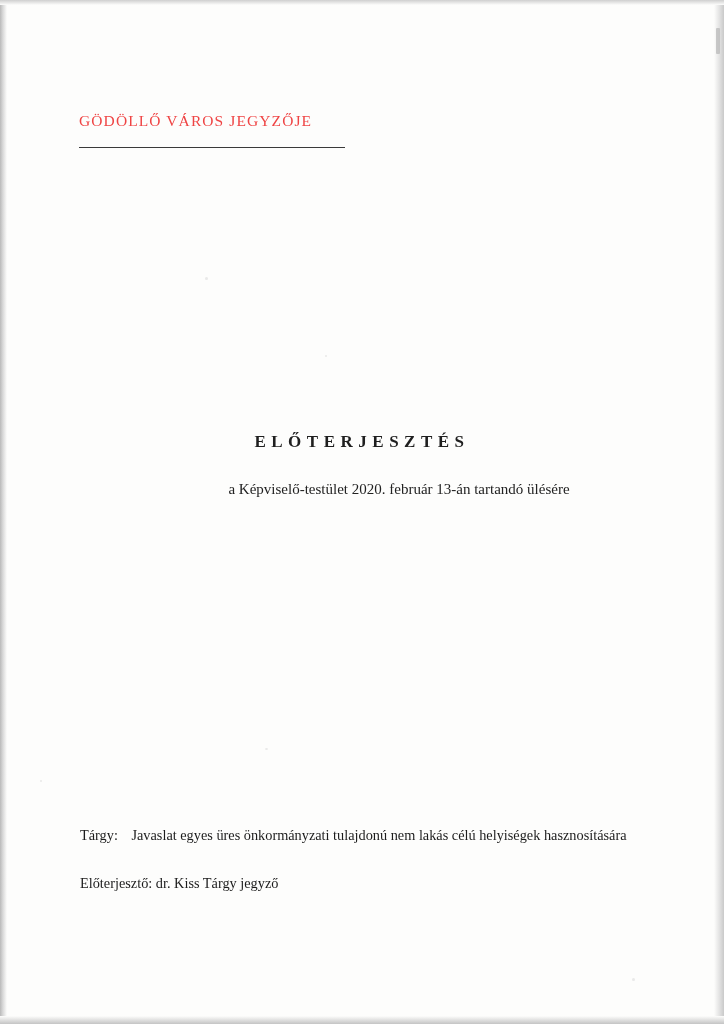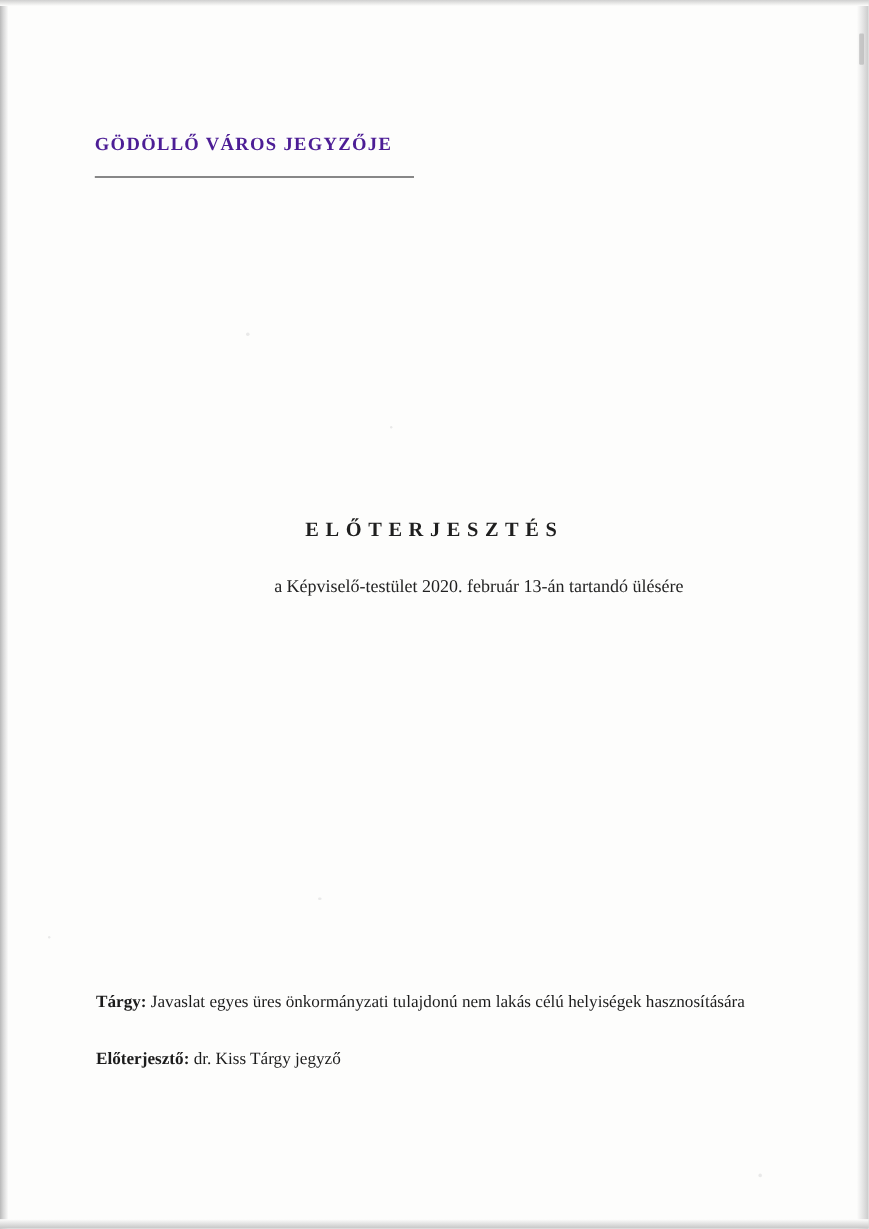--- a/index.html
+++ b/index.html
@@ -67,23 +67,23 @@
 
   
   .header-block {
     position: absolute;
     left: 79px;
     top: 112px;
     width: 300px;
   }
   .org-title {
     font-size: 15.5px;
-    font-weight: bold;
+    font-weight: normal;
     letter-spacing: 1.1px;
-    color: #4c1d95;
+    color: #ef4444;
     white-space: nowrap;
   }
   .org-rule {
     margin-top: 17px;
     width: 266px;
     height: 1px;
     background: #3a3a3a;
   }
 
   
@@ -120,27 +120,28 @@
     font-size: 14.3px;
     line-height: 1.55;
     text-align: justify;
     text-justify: inter-word;
     color: #1c1c1c;
   }
   .meta-row + .meta-row {
     margin-top: 26px;
   }
   .meta-label {
-    font-weight: bold;
+    font-weight: normal;
   }
   .meta-value {
     font-weight: normal;
   }
   .subject-text {
     display: inline;
+    margin-left: 10px;
   }
 
   
   .speckle {
     position: absolute;
     background: #d9d9d9;
     border-radius: 50%;
     opacity: .55;
   }
 </style>

